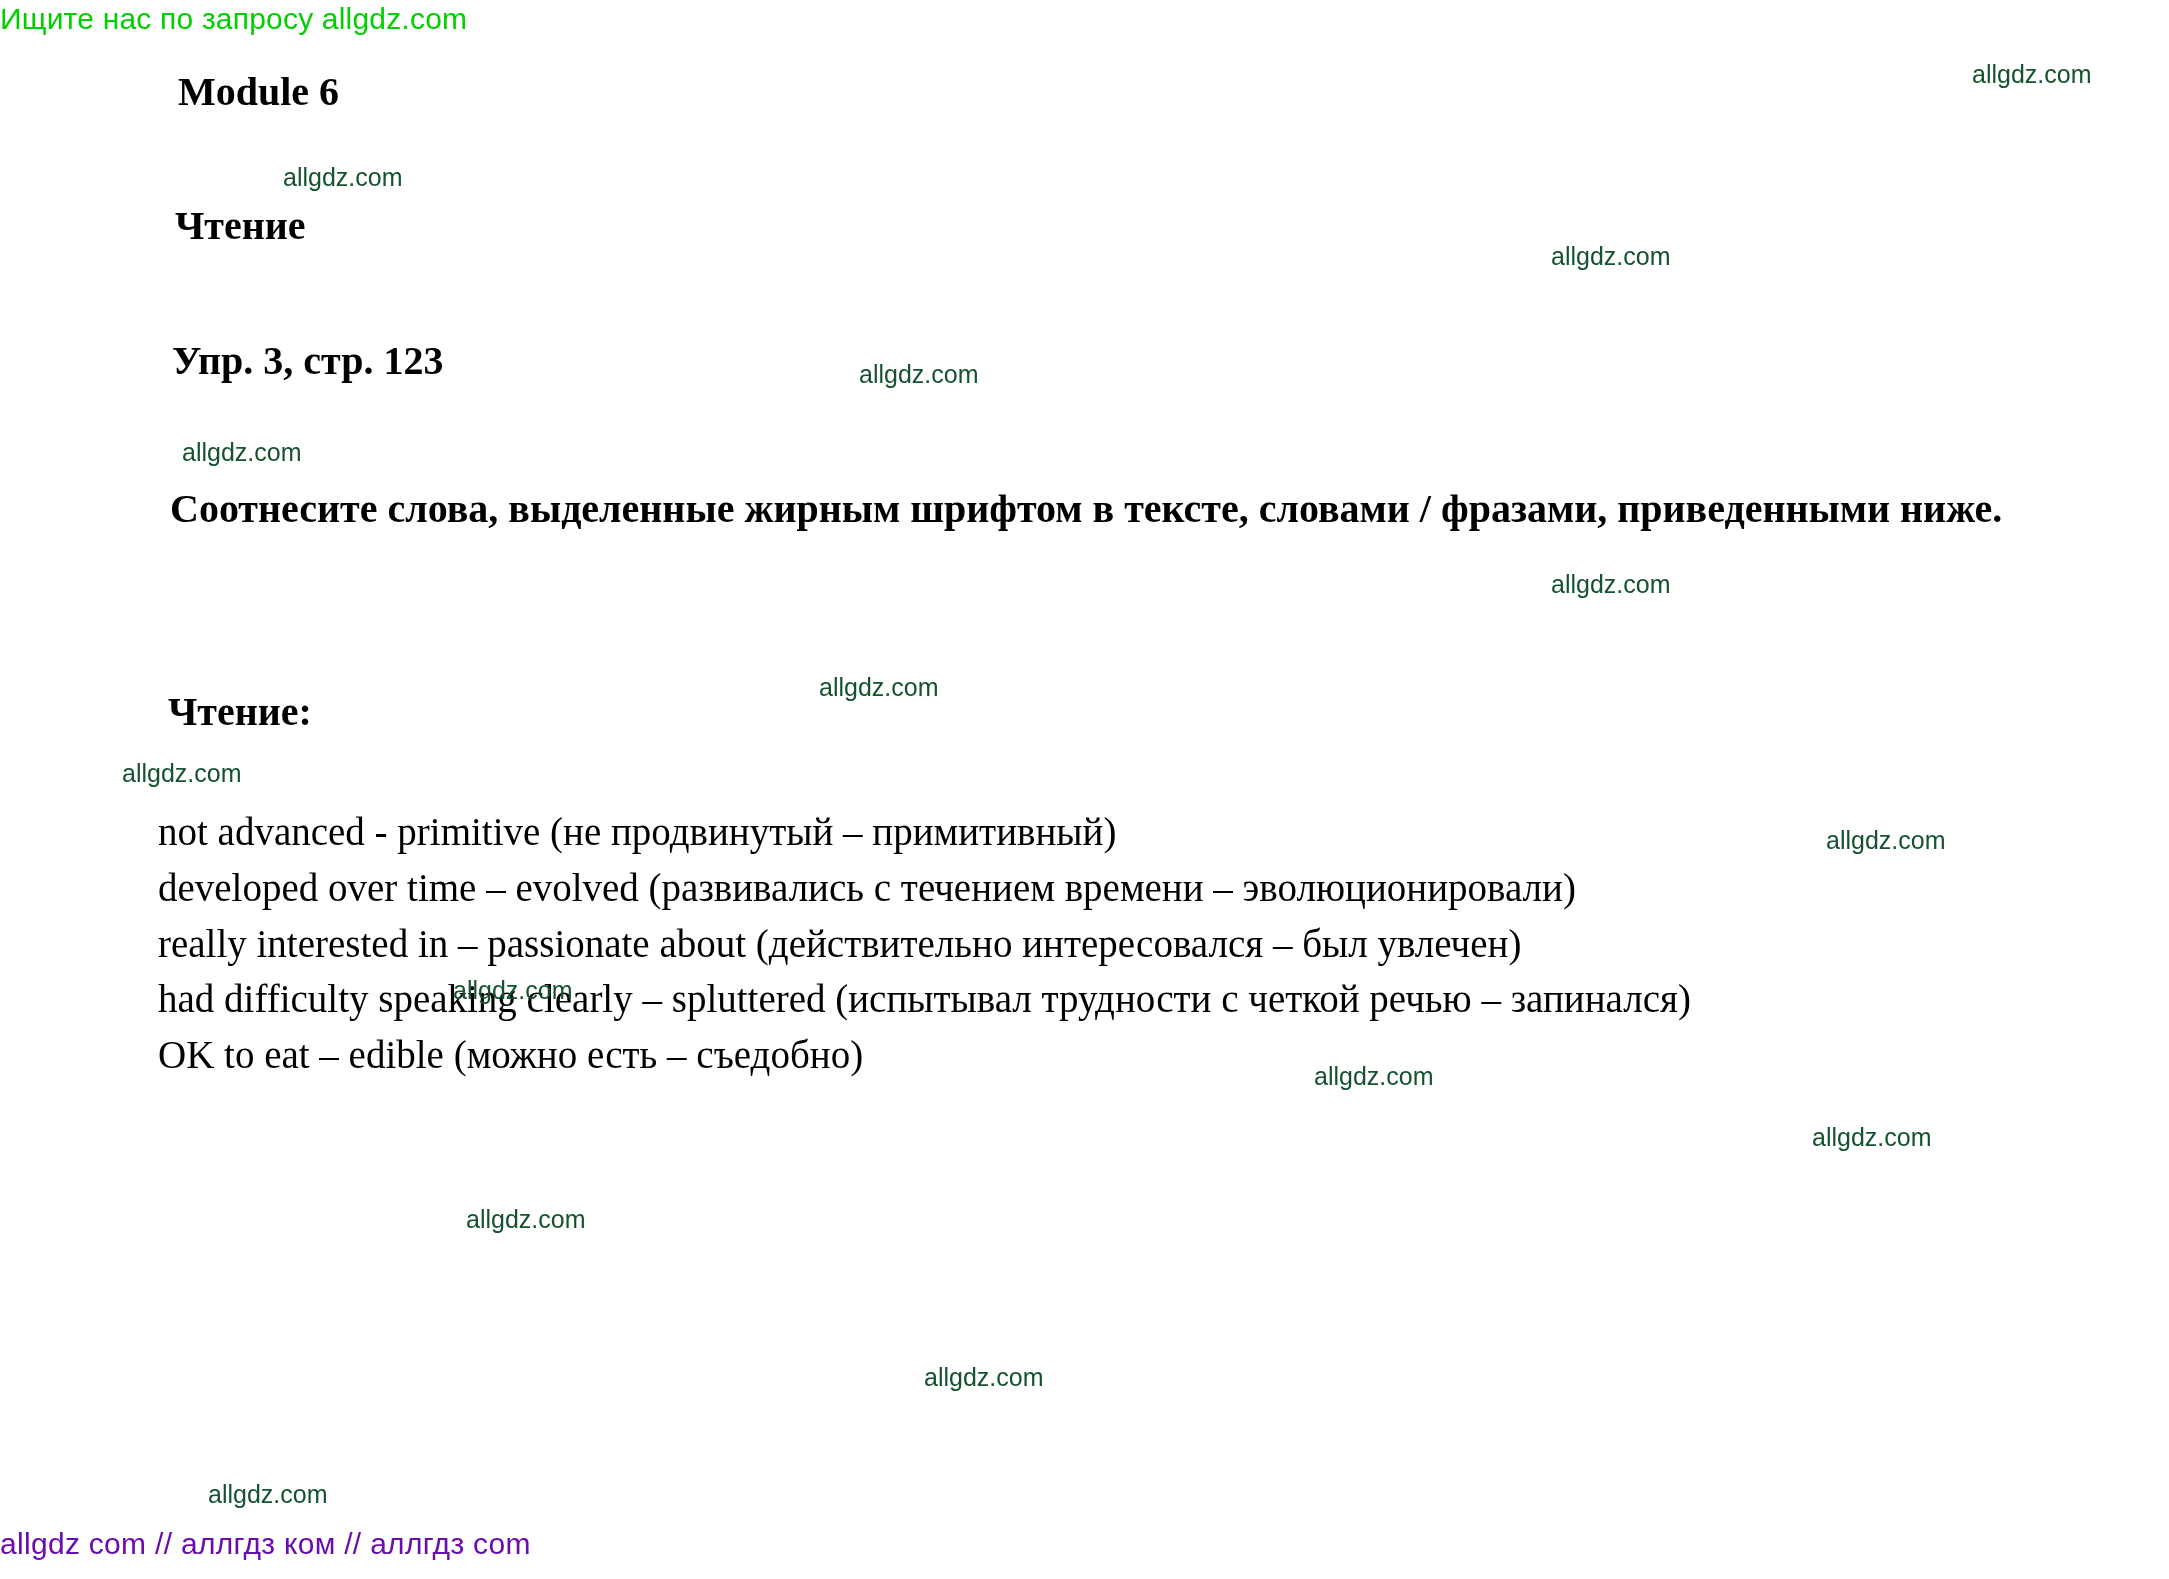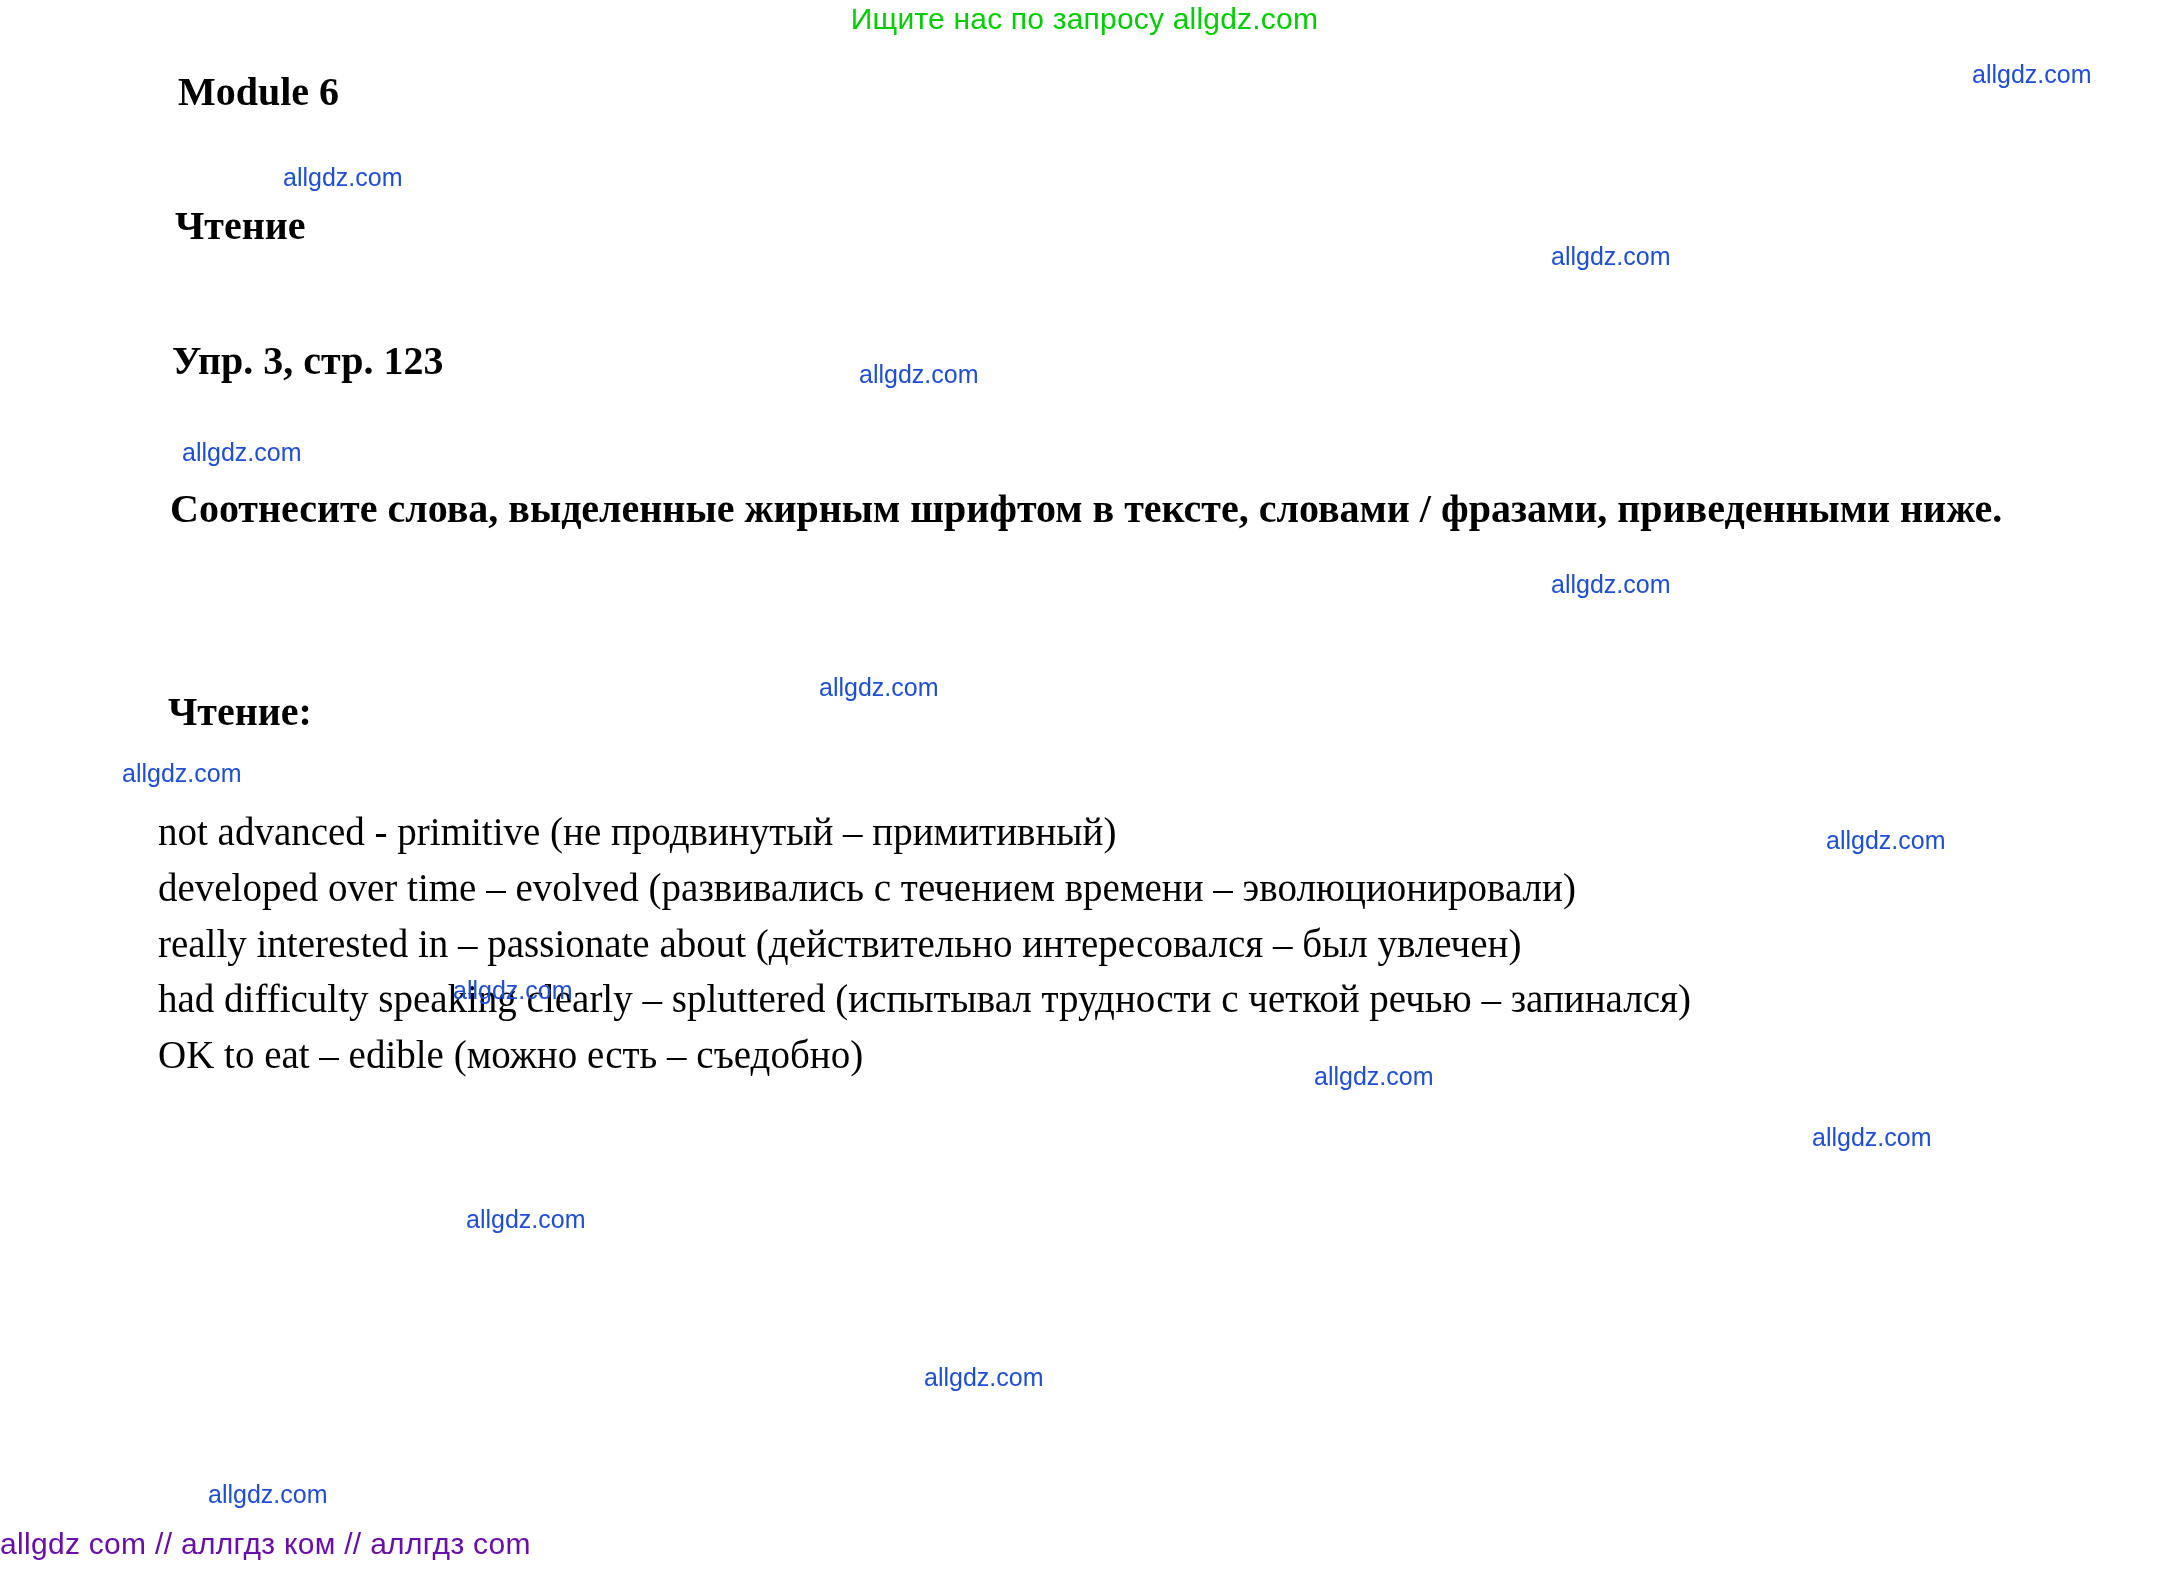--- a/index.html
+++ b/index.html
@@ -18,21 +18,20 @@
   .page {
     position: absolute;
     inset: 0;
   }
   
   .top-banner {
     position: absolute;
     top: 2px;
     left: 0;
     width: 100%;
-    text-align: center;
     font-family: "Liberation Sans", sans-serif;
     font-size: 30px;
     color: #00d000;
     letter-spacing: 0.2px;
   }
   
   .footer {
     position: absolute;
     bottom: 18px;
     left: 0;
@@ -41,21 +40,21 @@
     font-family: "Liberation Sans", sans-serif;
     font-size: 30px;
     color: #6a0dad;
     letter-spacing: 0.3px;
   }
   
   .wm {
     position: absolute;
     font-family: "Liberation Sans", sans-serif;
     font-size: 25px;
-    color: #1d4ed8;
+    color: #14532d;
     white-space: nowrap;
   }
   
   .h-module {
     position: absolute;
     left: 178px;
     top: 68px;
     font-size: 40px;
     font-weight: bold;
   }

